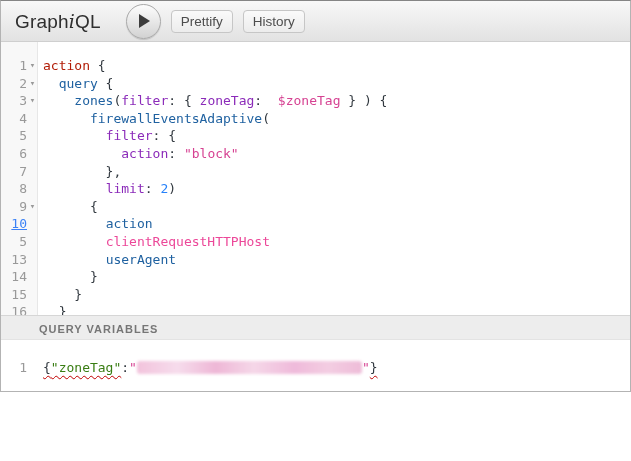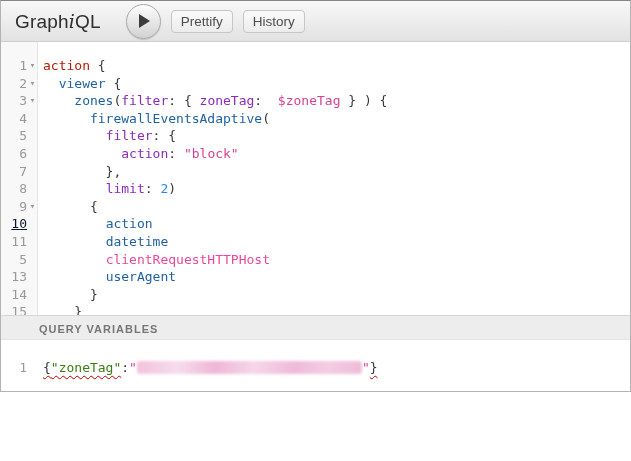--- a/index.html
+++ b/index.html
@@ -74,21 +74,21 @@
     <div class="gutter-bg"></div>
     <div class="lines" id="query-lines">
         <div class="line">
           <span class="ln" style="color: rgb(153, 153, 153);">1</span>
           <span class="fold">▾</span>
           <span class="code"><span class="tok-kw" style="color: rgb(177, 26, 4);">action</span><span class="tok-p" style="color: rgb(48, 55, 62);"> {</span></span>
         </div>
         <div class="line">
           <span class="ln" style="color: rgb(153, 153, 153);">2</span>
           <span class="fold">▾</span>
-          <span class="code"><span class="tok-p" style="color: rgb(48, 55, 62);">  </span><span class="tok-prop" style="color: rgb(31, 97, 160);">viewer</span><span class="tok-p" style="color: rgb(48, 55, 62);"> {</span></span>
+          <span class="code"><span class="tok-p" style="color: rgb(48, 55, 62);">  </span><span class="tok-prop" style="color: rgb(31, 97, 160);">query</span><span class="tok-p" style="color: rgb(48, 55, 62);"> {</span></span>
         </div>
         <div class="line">
           <span class="ln" style="color: rgb(153, 153, 153);">3</span>
           <span class="fold">▾</span>
           <span class="code"><span class="tok-p" style="color: rgb(48, 55, 62);">    </span><span class="tok-prop" style="color: rgb(31, 97, 160);">zones</span><span class="tok-p" style="color: rgb(48, 55, 62);">(</span><span class="tok-attr" style="color: rgb(139, 43, 185);">filter</span><span class="tok-p" style="color: rgb(48, 55, 62);">: { </span><span class="tok-attr" style="color: rgb(139, 43, 185);">zoneTag</span><span class="tok-p" style="color: rgb(48, 55, 62);">:  </span><span class="tok-vari" style="color: rgb(214, 66, 146);">$zoneTag</span><span class="tok-p" style="color: rgb(48, 55, 62);"> } ) {</span></span>
         </div>
         <div class="line">
           <span class="ln" style="color: rgb(153, 153, 153);">4</span>
           <span class="fold"></span>
           <span class="code"><span class="tok-p" style="color: rgb(48, 55, 62);">      </span><span class="tok-prop" style="color: rgb(31, 97, 160);">firewallEventsAdaptive</span><span class="tok-p" style="color: rgb(48, 55, 62);">(</span></span>
@@ -112,28 +112,23 @@
           <span class="ln" style="color: rgb(153, 153, 153);">8</span>
           <span class="fold"></span>
           <span class="code"><span class="tok-p" style="color: rgb(48, 55, 62);">        </span><span class="tok-attr" style="color: rgb(139, 43, 185);">limit</span><span class="tok-p" style="color: rgb(48, 55, 62);">: </span><span class="tok-num" style="color: rgb(40, 130, 249);">2</span><span class="tok-p" style="color: rgb(48, 55, 62);">)</span></span>
         </div>
         <div class="line">
           <span class="ln" style="color: rgb(153, 153, 153);">9</span>
           <span class="fold">▾</span>
           <span class="code"><span class="tok-p" style="color: rgb(48, 55, 62);">      {</span></span>
         </div>
         <div class="line">
-          <span class="ln" style="color: #0f172a; text-decoration: underline;">10</span>
+          <span class="ln" style="color: #3b82f6; text-decoration: underline;">10</span>
           <span class="fold"></span>
           <span class="code"><span class="tok-p" style="color: rgb(48, 55, 62);">        </span><span class="tok-prop" style="color: rgb(31, 97, 160);">action</span></span>
-        </div>
-        <div class="line">
-          <span class="ln" style="color: rgb(153, 153, 153);">11</span>
-          <span class="fold"></span>
-          <span class="code"><span class="tok-p" style="color: rgb(48, 55, 62);">        </span><span class="tok-prop" style="color: rgb(31, 97, 160);">datetime</span></span>
         </div>
         <div class="line">
           <span class="ln" style="color: rgb(153, 153, 153);">5</span>
           <span class="fold"></span>
           <span class="code"><span class="tok-p" style="color: rgb(48, 55, 62);">        </span><span class="tok-prop" style="color: #ec4899;">clientRequestHTTPHost</span></span>
         </div>
         <div class="line">
           <span class="ln" style="color: rgb(153, 153, 153);">13</span>
           <span class="fold"></span>
           <span class="code"><span class="tok-p" style="color: rgb(48, 55, 62);">        </span><span class="tok-prop" style="color: rgb(31, 97, 160);">userAgent</span></span>

